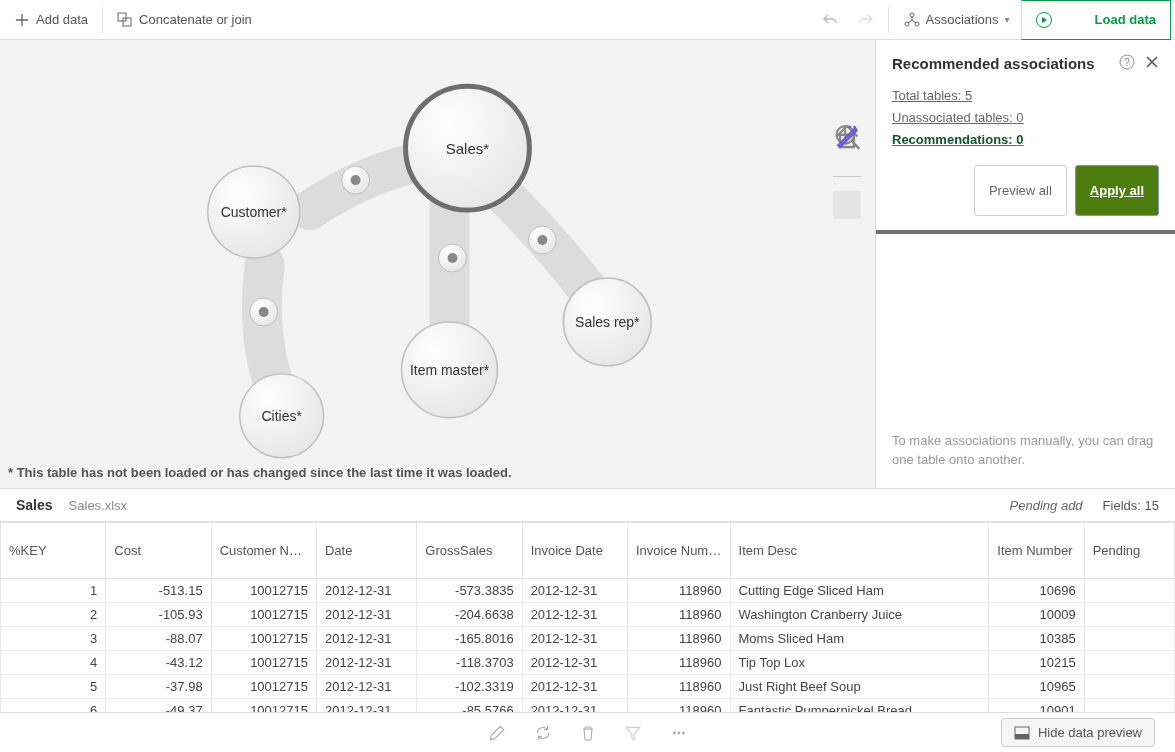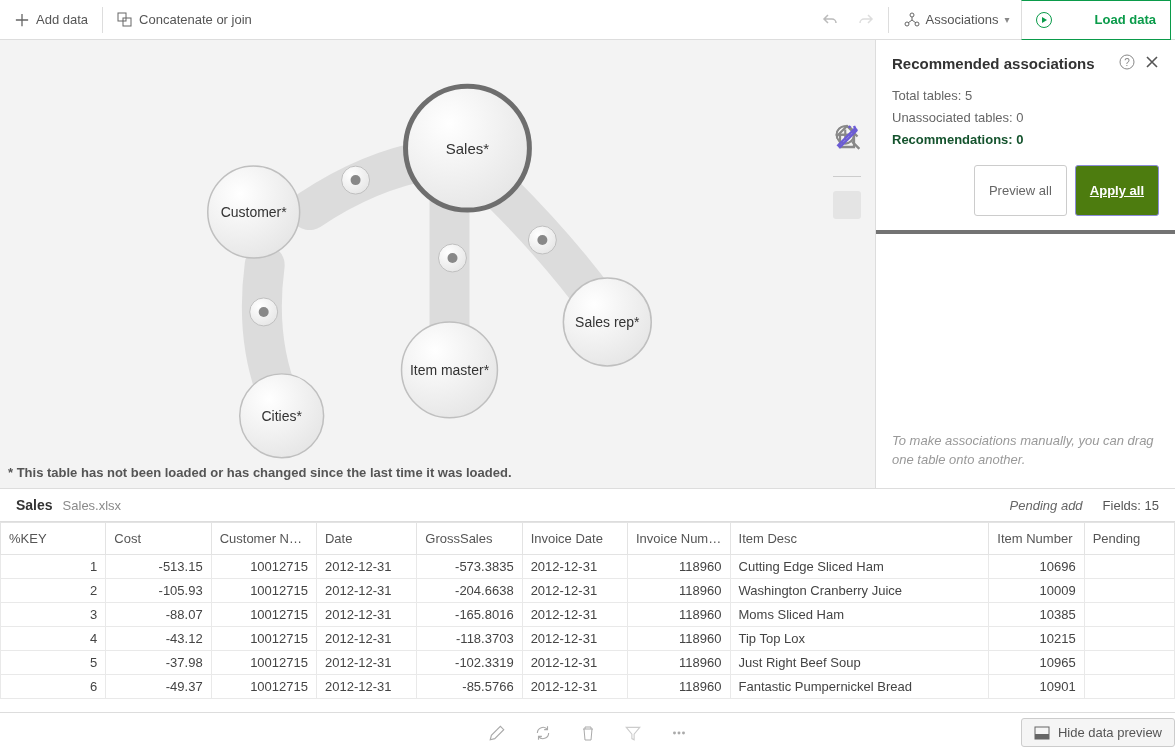--- a/index.html
+++ b/index.html
@@ -31,48 +31,48 @@
   .cc-btn { width: 28px; height: 28px; display: flex; align-items: center; justify-content: center; color: #777; cursor: pointer; border-radius: 3px; }
   .cc-btn.active { background: #e4e4e4; }
   .cc-sep { width: 28px; height: 1px; background: #ccc; margin: 2px 0; }
 
   
   .panel { width: 299px; display: flex; flex-direction: column; border-left: none; }
   .panel-top { padding: 14px 16px; border-bottom: 4px solid #737373; }
   .panel-head { display: flex; align-items: center; justify-content: space-between; margin-bottom: 12px; }
   .panel-head h2 { font-size: 15px; font-weight: 600; color: #333; }
   .panel-head .head-ctrls { display: flex; gap: 10px; align-items: center; color: #666; }
-  .panel-stats { color: #666; line-height: 1.7; }
+  .panel-stats { color: #666; line-height: 1.7; text-decoration: underline; }
   .panel-stats .strong { color: #14532d; font-weight: 600; }
   .panel-actions { display: flex; justify-content: flex-end; gap: 8px; margin-top: 14px; }
   .btn { padding: 17px 14px; border-radius: 3px; border: 1px solid #ccc; background: #fff; color: #666; cursor: pointer; font-size: 13px; }
   .btn.primary { background: #4d7c0f; border-color: #8c8cd9; color: #fff; font-weight: 600; text-decoration: underline; }
   .panel-body { flex: 1; }
-  .panel-foot { padding: 14px 16px 18px; color: #999; font-style: italic; line-height: 1.45; }
+  .panel-foot { padding: 14px 16px 18px; color: #999; line-height: 1.45; }
 
   
   .preview { height: 264px; border-top: 1px solid #ddd; display: flex; flex-direction: column; }
   .preview-head { display: flex; align-items: center; padding: 8px 16px; justify-content: space-between; }
-  .preview-head .left { display: flex; align-items: center; gap: 10px; }
+  .preview-head .left { display: flex; align-items: center; gap: 16px; }
   .preview-head .title { font-weight: 600; font-size: 14px; color: #333; }
   .preview-head .file { color: #8a8a8a; font-size: 13px; }
   .preview-head .right { display: flex; align-items: baseline; gap: 20px; color: #555; }
   .preview-head .pending { font-style: italic; color: #666; }
 
   .grid { flex: 1; overflow: hidden; border-top: 1px solid #ddd; }
   table { border-collapse: collapse; width: 100%; }
-  th { text-align: left; font-weight: 400; color: #555; background: #fff; border: 1px solid #e3e3e3; padding: 8px 8px; white-space: nowrap; overflow: hidden; text-overflow: ellipsis; }
+  th { text-align: left; font-weight: 400; color: #555; background: #fff; border: 1px solid #e3e3e3; padding: 20px 8px; white-space: nowrap; overflow: hidden; text-overflow: ellipsis; }
   td { border: 1px solid #e9e9e9; padding: 4px 8px; color: #444; white-space: nowrap; overflow: hidden; text-overflow: ellipsis; }
   .num { text-align: right; }
 
   
   .bottom-bar { height: 40px; border-top: 1px solid #ddd; display: flex; align-items: center; justify-content: center; position: relative; background: #fff; }
   .bb-center { display: flex; gap: 28px; color: #aaa; }
   .bb-center .ico-btn { cursor: pointer; display: flex; align-items: center; justify-content: center; }
-  .bb-right { position: absolute; right: 0; top: 5px; }
+  .bb-right { position: absolute; right: 20px; top: 5px; }
   .hide-btn { display: flex; align-items: center; gap: 8px; border: 1px solid #ccc; background: #f5f5f5; color: #555; padding: 6px 12px; border-radius: 3px; cursor: pointer; }
 </style>
 </head>
 <body>
 
 <div class="app">
 
   <div class="toolbar">
     <div class="tb-left">
       <div class="tb-btn">

